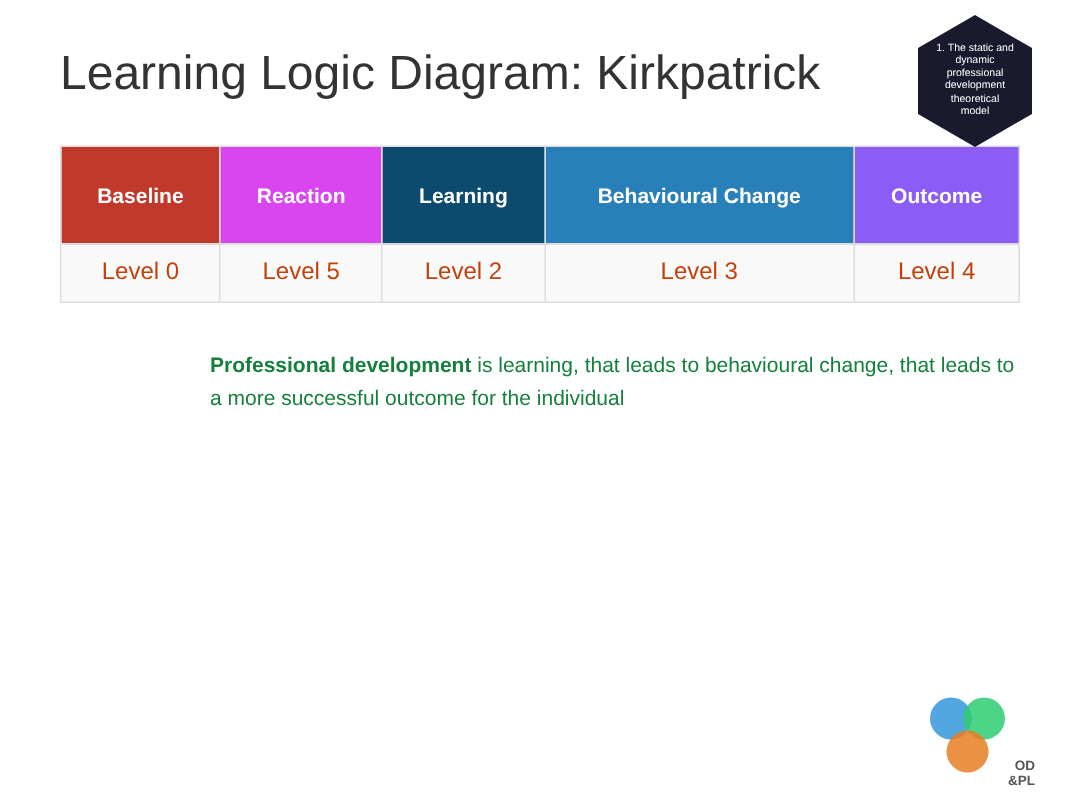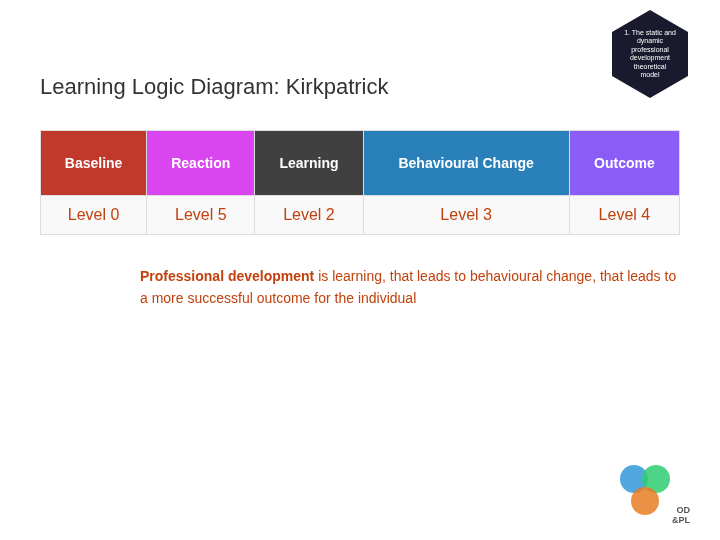--- a/index.html
+++ b/index.html
@@ -13,25 +13,24 @@
     }
 
     .page-container {
       width: 720px;
       height: 540px;
       padding: 30px 40px 20px 40px;
       position: relative;
     }
 
     .page-title {
-      font-size: 22px;
+      font-size: 32px;
       font-weight: 400;
       color: #333;
       margin-bottom: 30px;
-      margin-top: 44px;
     }
 
     
     .hex-badge {
       position: absolute;
       top: 10px;
       right: 30px;
       width: 80px;
       height: 88px;
       display: flex;
@@ -99,32 +98,32 @@
     .diagram-table td {
       padding: 10px 12px;
       text-align: center;
       font-size: 16px;
       border: 1px solid #ddd;
       color: #c2410c;
     }
 
     .th-baseline { background: #c0392b; }
     .th-reaction { background: #d946ef; }
-    .th-learning { background: #404040; margin-left: 20px; }
+    .th-learning { background: #0c4a6e; margin-left: 20px; }
     .th-behavioural { background: #2980b9; }
     .th-outcome { background: #8b5cf6; }
 
     .td-level {
       background: #f9f9f9;
     }
 
     
     .description {
       font-size: 14px;
-      color: #c2410c;
+      color: #15803d;
       line-height: 1.6;
       margin-left: 100px;
     }
 
     .description strong {
       font-weight: 700;
     }
 
     
     .logo-container {

